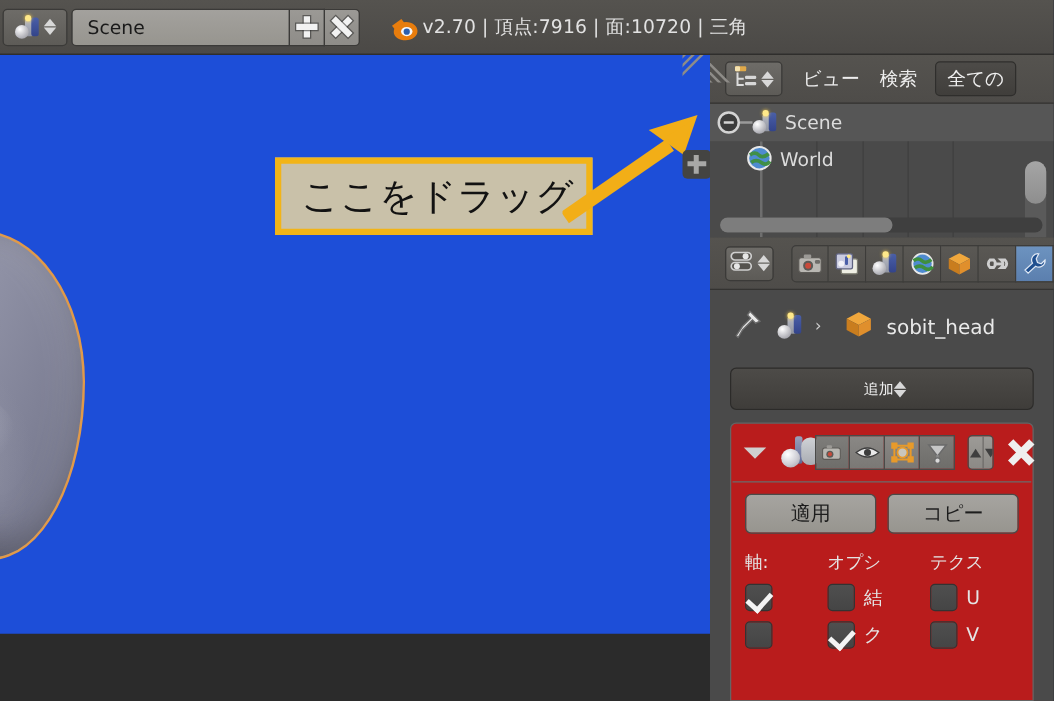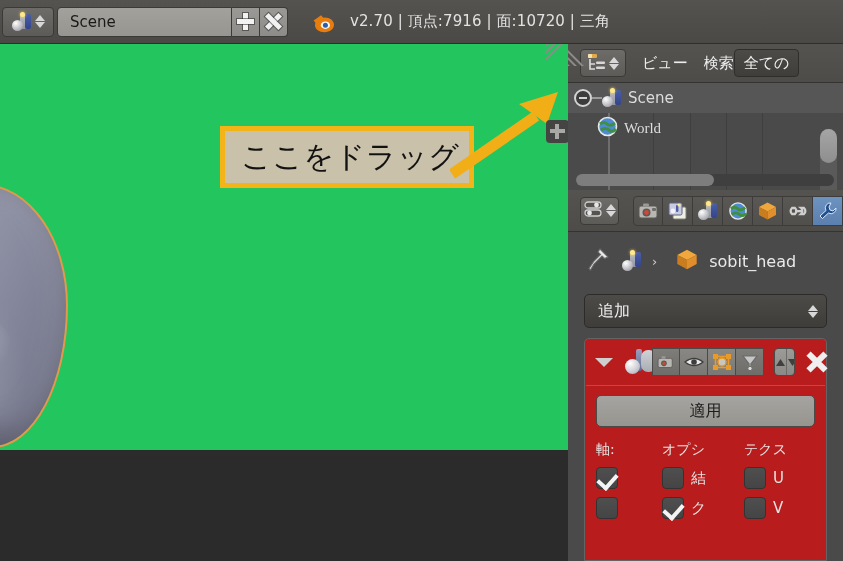--- a/index.html
+++ b/index.html
@@ -67,25 +67,25 @@
   .glyph-x:before{transform:rotate(45deg);}
   .glyph-x:after{transform:rotate(-45deg);}
   .engine-select{
     height:31px;width:175px;margin-left:22px;
     background:linear-gradient(#4d4b48,#3e3c3a);
     border:1px solid #2c2b29;border-radius:5px;
     display:flex;align-items:center;justify-content:space-between;
     padding:0 8px 0 14px;box-sizing:border-box;color:#eceff2;font-size:15px;
   }
   .blender-logo{margin-left:22px;width:28px;height:28px;position:relative;}
-  .status-text{margin-left:12px;font-size:15px;color:#e2e2e2;white-space:nowrap;letter-spacing:.1px;}
+  .status-text{font-size:15px;color:#e2e2e2;white-space:nowrap;letter-spacing:.1px;}
   
   #viewport{
-    position:absolute;left:0;top:44px;width:568px;height:406px;
-    background:#22c55e;overflow:hidden;
+    position:absolute;left:0;top:44px;width:568px;height:463px;
+    background:#1d4ed8;overflow:hidden;
   }
   #head-mesh{
     position:absolute;left:-96px;top:140px;width:160px;height:260px;
     border-radius:48% 52% 46% 54% / 44% 46% 54% 56%;
     background:
       radial-gradient(ellipse 60% 45% at 22% 28%, rgba(60,62,74,.85), rgba(60,62,74,0) 62%),
       radial-gradient(ellipse 70% 55% at 30% 72%, rgba(150,152,168,.75), rgba(150,152,168,0) 65%),
       linear-gradient(115deg,#9ea0b2 0%,#8f91a5 38%,#7f8196 68%,#6d6f85 100%);
     border:2px solid #e09a4a;
     box-shadow:inset -14px 0 26px rgba(255,255,255,.10), inset 10px -10px 30px rgba(30,30,40,.5);
@@ -123,21 +123,21 @@
     background:linear-gradient(#55534f,#4e4c49);
     border-bottom:1px solid #343331;display:flex;align-items:center;box-sizing:border-box;
   }
   .ol-typebtn{
     width:46px;height:28px;margin-left:12px;
     background:linear-gradient(#6e6c68,#5d5b57);border:1px solid #3b3a38;border-radius:4px;
     display:flex;align-items:center;justify-content:center;gap:2px;box-sizing:border-box;
   }
   .ol-menu{margin-left:16px;font-size:15px;color:#ededed;text-align:right;}
   .ol-filter{
-    margin-left:0;height:28px;padding:0 9px;
+    margin-left:14px;height:28px;padding:0 9px;
     background:linear-gradient(#4d4b48,#403e3b);border:1px solid #2f2e2c;border-radius:4px;
     display:flex;align-items:center;font-size:15px;color:#f0f0f0;box-sizing:border-box;
     overflow:hidden;white-space:nowrap;
   }
   #outliner-body{position:absolute;left:0;top:39px;width:275px;height:107px;overflow:hidden;}
   .ol-row{position:relative;height:30px;display:flex;align-items:center;}
   .ol-row.sel{background:#565656;}
   .ol-colline{position:absolute;top:0;bottom:0;width:1px;background:#3f3f3f;}
   .ol-label{font-size:15px;color:#dcdcdc;}
   .expander{
@@ -179,22 +179,22 @@
   }
   .pr-tab:first-child{border-left:1px solid #3d3c3a;border-radius:4px 0 0 4px;}
   .pr-tab.active{background:linear-gradient(#6d93c0,#5b7fae);}
   
   #breadcrumb{position:absolute;left:0;top:42px;width:275px;height:58px;display:flex;align-items:center;}
   .bc-name{margin-left:10px;font-size:16px;color:#e9e9e9;}
   
   #add-dd{
     position:absolute;left:16px;top:104px;width:243px;height:34px;
     background:linear-gradient(#4d4b48,#3f3d3a);border:1px solid #2c2b29;border-radius:5px;
-    display:flex;align-items:center;justify-content:space-between;padding:0 8px 0 13px;
-    box-sizing:border-box;color:#eeeeee;font-size:16px;
+    display:flex;align-items:center;justify-content:center;padding:0 8px 0 13px;
+    box-sizing:border-box;color:#eeeeee;font-size:12px;
   }
   
   #mod-panel{
     position:absolute;left:16px;top:148px;width:243px;height:223px;
     background:#b91c1c;border:1px solid #646464;border-radius:5px 5px 0 0;box-sizing:border-box;
   }
   #mod-head{height:46px;display:flex;align-items:center;padding:0 8px;box-sizing:border-box;}
   .tri-down{width:0;height:0;border-left:9px solid transparent;border-right:9px solid transparent;
     border-top:9px solid #cfcfcf;margin-left:2px;}
   .mod-icon{width:32px;height:26px;position:relative;margin-left:12px;}
@@ -347,21 +347,21 @@
         <span class="scene-icon" style="width:20px;height:18px;">
           <i class="slabA"></i>
             <i class="slabB"></i>
             <i class="ball"></i>
             <i class="dot"></i>
         </span>
         <span class="ol-label" style="margin-left:6px;">Scene</span>
       </div>
 
 
-      <div class="ol-row" style="padding-left:29px;font-family:Liberation Serif, serif;">
+      <div class="ol-row" style="padding-left:29px;">
         <span>
           <svg width="21" height="21" viewBox="0 0 21 21">
             <circle cx="10.5" cy="10.5" r="9" fill="#4e8bd0" stroke="#e8e8e8" stroke-width="1.6"></circle>
             <path d="M3 8 Q7 5 10 8 T18 7 M4 14 Q8 11 12 14 T19 13" stroke="#3f8f3f" stroke-width="3" fill="none" opacity=".95"></path>
           </svg>
         </span>
         <span class="ol-label" style="margin-left:6px;">World</span>
       </div>
 
       <div class="ol-vscroll">
@@ -543,20 +543,21 @@
 
         <span class="x-btn"></span>
       </div>
 
       <div class="mod-sep"></div>
 
       <div id="mod-body">
 
         <div class="btn-row">
           <span class="flat-btn">適用</span>
+          <span class="flat-btn">コピー</span>
         </div>
 
         <div class="col-head">
           <span style="width:66px;">軸:</span>
           <span style="width:82px;">オプシ</span>
           <span>テクス</span>
         </div>
 
         <div class="cb-row">
           <span class="cell" style="width:66px;">

